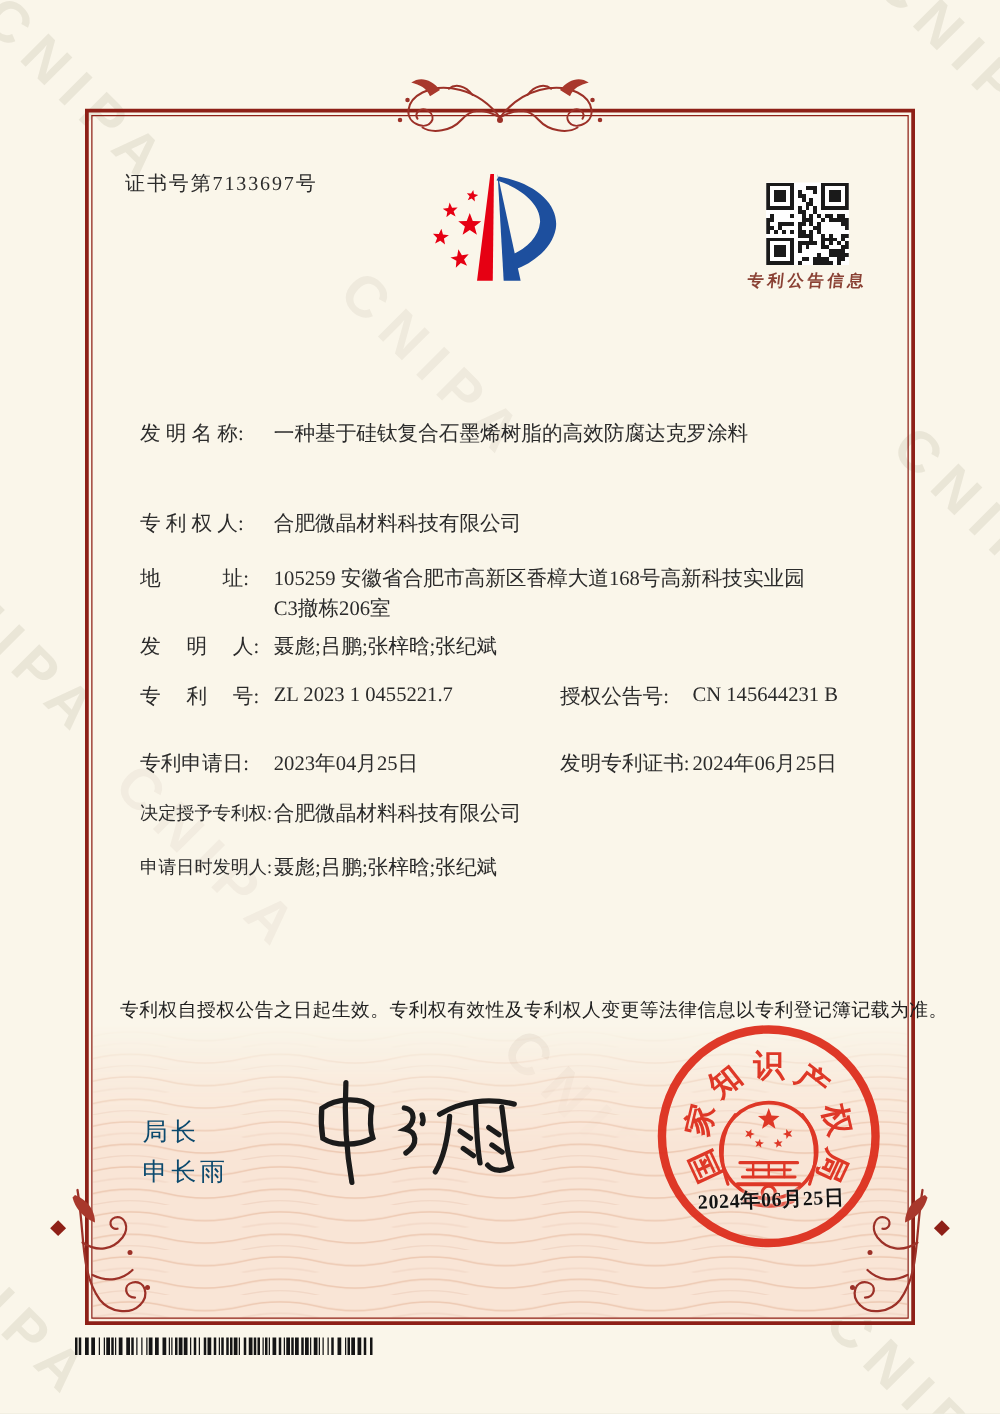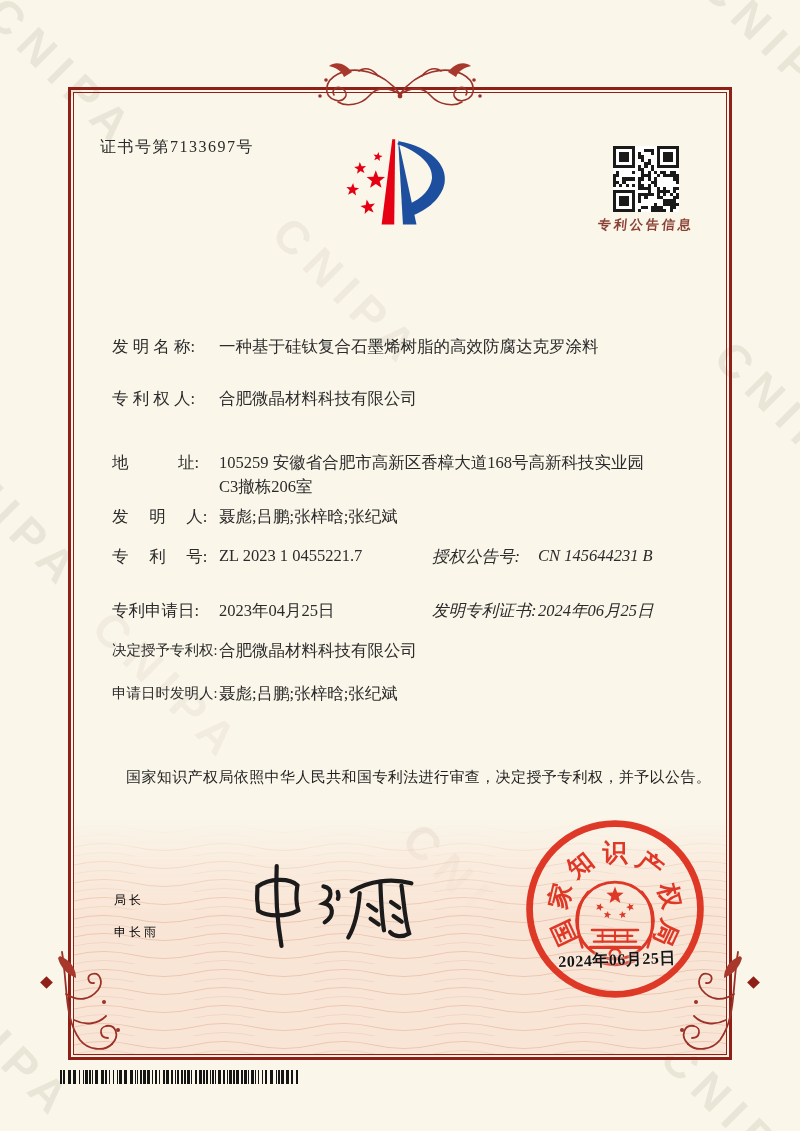--- a/index.html
+++ b/index.html
@@ -26,27 +26,27 @@
   .logo{position:absolute;left:338px;top:128px;width:126px;height:104px;z-index:4;}
   .qr{position:absolute;left:613px;top:146px;width:66px;height:66px;z-index:4;background:#fff;}
   .qr-caption{position:absolute;left:584px;top:216px;width:124px;text-align:center;
               font-size:13px;letter-spacing:3px;color:var(--caption-brown,#8a4134);
               transform:skewX(-6deg);z-index:4;font-weight:bold;}
   .title{position:absolute;left:150px;top:238px;width:500px;text-align:center;
          font-size:38px;font-weight:bold;letter-spacing:10px;text-indent:10px;color:#121212;z-index:4;}
   .frow{position:absolute;left:112px;font-size:16.5px;white-space:nowrap;z-index:4;height:20px;}
   .frow .flabel{white-space:pre;}
   .frow .fvalue{position:absolute;left:107px;top:0;white-space:pre;}
-  .frow.rcol{left:432px;font-style:italic;}
+  .frow.rcol{left:448px;}
   .frow.rcol .fvalue{left:106px;}
   .frow.small .flabel{font-size:14.5px;}
   .addr2{position:absolute;left:219px;font-size:16.5px;z-index:4;white-space:pre;}
   .decl{position:absolute;font-size:15px;letter-spacing:0.4px;color:#1f1f1f;
         white-space:nowrap;z-index:4;}
-  .comm{position:absolute;left:114px;font-size:12px;letter-spacing:3px;z-index:5;color:#000000;}
+  .comm{position:absolute;left:114px;font-size:20px;letter-spacing:3px;z-index:5;color:#0c4a6e;}
   .sig{position:absolute;left:240px;top:854px;width:190px;height:96px;z-index:5;}
   .seal{position:absolute;left:519px;top:813px;width:192px;height:192px;z-index:5;opacity:.93;}
   .seal-char{font-size:26px;font-weight:bold;fill:var(--seal-red,#dd2b1a);
              font-family:"Liberation Serif",serif;text-anchor:middle;}
   .seal-date{position:absolute;left:537px;top:950px;width:160px;text-align:center;
              font-size:16px;font-weight:bold;color:#141414;letter-spacing:0.5px;
              transform:rotate(-2deg);z-index:6;
              text-shadow:0 0 2px rgba(250,240,230,.9),0 0 4px rgba(250,240,230,.7);}
   .page-num{position:absolute;left:68px;top:1028px;width:664px;text-align:center;
             font-size:12.5px;color:#40362c;letter-spacing:1px;z-index:4;}
@@ -356,21 +356,21 @@
       <rect x="16" y="20" width="1" height="1" fill="#1a1a1a"></rect>
       <rect x="18" y="20" width="1" height="1" fill="#1a1a1a"></rect>
     </svg>
   <div class="qr-caption">专利公告信息</div>
 
 
   <div class="frow" style="top:336px">
     <span class="flabel">发 明 名 称:</span>
     <span class="fvalue">一种基于硅钛复合石墨烯树脂的高效防腐达克罗涂料</span>
   </div>
-  <div class="frow" style="top:388px">
+  <div class="frow" style="top:408px">
     <span class="flabel">专 利 权 人:</span>
     <span class="fvalue">合肥微晶材料科技有限公司</span>
   </div>
   <div class="frow" style="top:452px">
     <span class="flabel">地　　　址:</span>
     <span class="fvalue">105259 安徽省合肥市高新区香樟大道168号高新科技实业园</span>
   </div>
   <div class="addr2" style="top:476px">C3撤栋206室</div>
   <div class="frow" style="top:506px">
     <span class="flabel">发　 明　 人:</span>
@@ -394,21 +394,21 @@
   </div>
   <div class="frow small" style="top:640px">
     <span class="flabel">决定授予专利权:</span>
     <span class="fvalue">合肥微晶材料科技有限公司</span>
   </div>
   <div class="frow small" style="top:683px">
     <span class="flabel">申请日时发明人:</span>
     <span class="fvalue">聂彪;吕鹏;张梓晗;张纪斌</span>
   </div>
 
-  <div class="decl" style="left:126px;top:768px">国家知识产权局依照中华人民共和国专利法进行审查，决定授予专利权，并予以公告。</div>
+  <div class="decl" style="left:96px;top:799px">专利权自授权公告之日起生效。专利权有效性及专利权人变更等法律信息以专利登记簿记载为准。</div>
 
   <div class="comm" style="top:892px">局长</div>
   <div class="comm" style="top:924px">申长雨</div>
 
   <svg class="sig" viewBox="0 0 190 96">
     <g fill="none" stroke="#1b1b1b" stroke-width="4.2" stroke-linecap="round" transform="rotate(-2 95 48)">
       <path d="M38,10 C36,34 36,62 40,90"></path>
       <path d="M18,30 C30,22 50,22 58,30 C56,40 56,48 58,55 C46,61 28,61 18,54 C17,46 17,38 18,30 Z"></path>
       <path d="M84,32 C94,34 92,45 84,49 C93,51 95,61 84,68"></path>
       <path d="M98,38 C99,41 99,43 98,45"></path>

